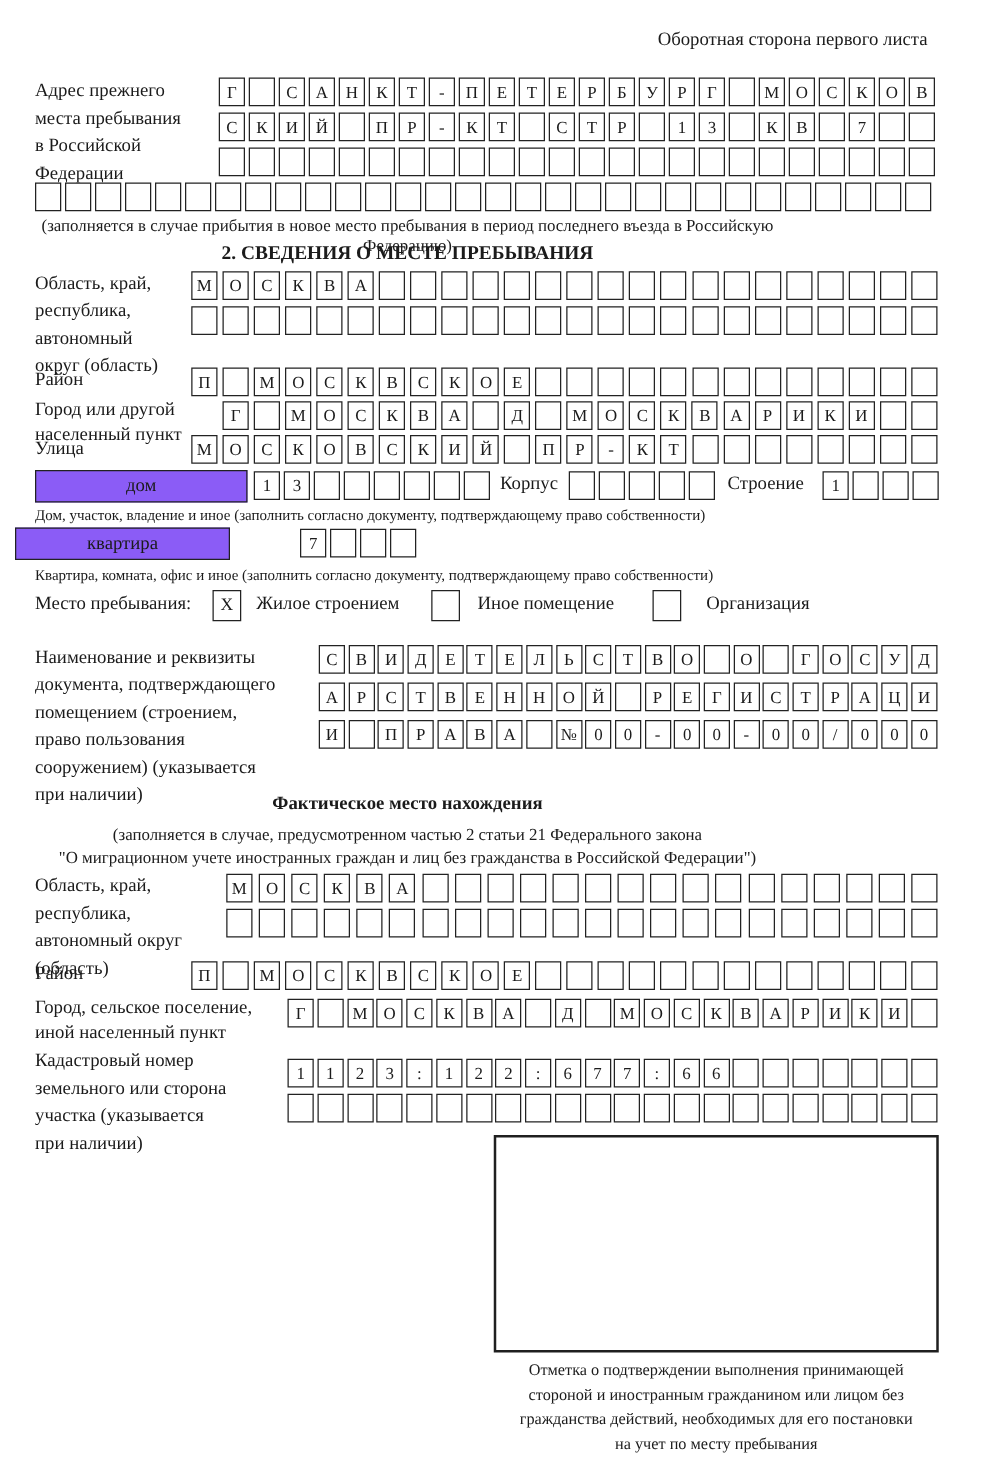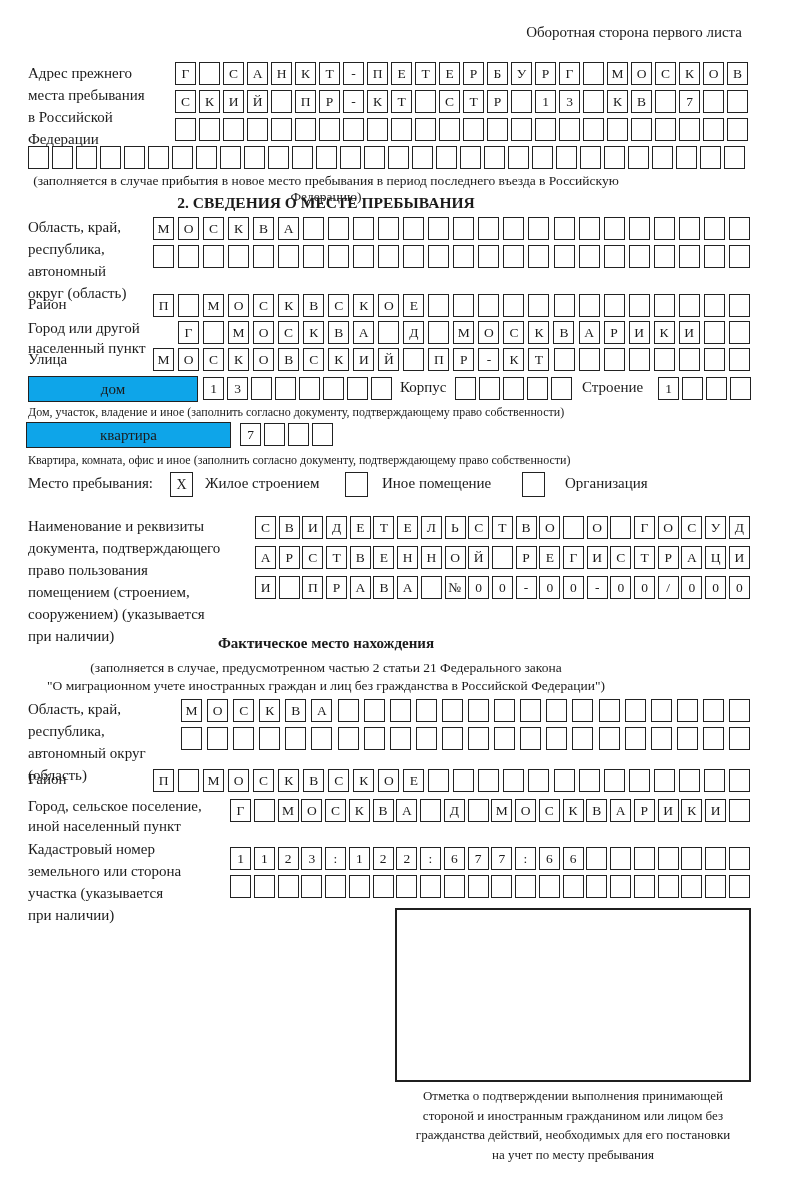--- a/index.html
+++ b/index.html
@@ -16,21 +16,21 @@
     box-sizing:border-box;width:21px;height:23px;border:1.6px solid #222;
     display:flex;align-items:center;justify-content:center;
     font-size:13.5px;background:#fff;
   }
   .cbox{
     box-sizing:border-box;width:23px;height:25px;border:1.6px solid #222;
     display:flex;align-items:center;justify-content:center;font-size:14px;background:#fff;
   }
   .labelbox{
     position:absolute;box-sizing:border-box;border:1.7px solid #222;
-    display:flex;align-items:center;justify-content:center;font-size:15px;background:#0ea5e9;
+    display:flex;align-items:center;justify-content:center;font-size:15px;background:#8b5cf6;
   }
   .caption{font-size:12px;white-space:nowrap;text-align:center;}
   .note{font-size:13.5px;}
   .hdr{font-weight:bold;font-size:15.5px;}
   .center{text-align:center;width:652px;left:0;}
   .stampbox{position:absolute;border:2px solid #1f1f1f;background:#fff;box-sizing:border-box;}
   .stampcap div{line-height:19.5px;font-size:13px;}
 </style>
 </head>
 <body>
@@ -325,42 +325,42 @@
     </div>
   <div class="abs lbl" style="left:582px;top:379px;">Строение</div>
   <div class="boxrow" style="left:658px;top:377px;width:93px;">
       <span class="cell">1</span>
       <span class="cell"></span>
       <span class="cell"></span>
       <span class="cell"></span>
     </div>
   <div class="abs caption" style="left:28px;top:405px;">Дом, участок, владение и иное (заполнить согласно документу, подтверждающему право собственности)</div>
 
-  <div class="labelbox" style="left:26px;top:422px;width:205px;height:26px;">квартира</div>
+  <div class="labelbox" style="left:12px;top:422px;width:172px;height:26px;">квартира</div>
   <div class="boxrow" style="left:240px;top:423px;width:93px;">
       <span class="cell">7</span>
       <span class="cell"></span>
       <span class="cell"></span>
       <span class="cell"></span>
     </div>
   <div class="abs caption" style="left:28px;top:453px;">Квартира, комната, офис и иное (заполнить согласно документу, подтверждающему право собственности)</div>
 
   <div class="abs lbl" style="left:28px;top:475px;">Место пребывания:</div>
   <div class="cbox abs" style="left:170px;top:472px;">X</div>
   <div class="abs lbl" style="left:205px;top:475px;">Жилое строением</div>
   <div class="cbox abs" style="left:345px;top:472px;"></div>
   <div class="abs lbl" style="left:382px;top:475px;">Иное помещение</div>
   <div class="cbox abs" style="left:522px;top:472px;"></div>
   <div class="abs lbl" style="left:565px;top:475px;">Организация</div>
 
   <div class="abs lbl lines" style="left:28px;top:515px;line-height:21px;">
       <div>Наименование и реквизиты</div>
       <div>документа, подтверждающего</div>
+      <div>помещением (строением,</div>
       <div>право пользования</div>
-      <div>помещением (строением,</div>
       <div>сооружением) (указывается</div>
       <div>при наличии)</div>
     </div>
   <div class="boxrow" style="left:255px;top:516px;width:495px;">
       <span class="cell">С</span>
       <span class="cell">В</span>
       <span class="cell">И</span>
       <span class="cell">Д</span>
       <span class="cell">Е</span>
       <span class="cell">Т</span>

